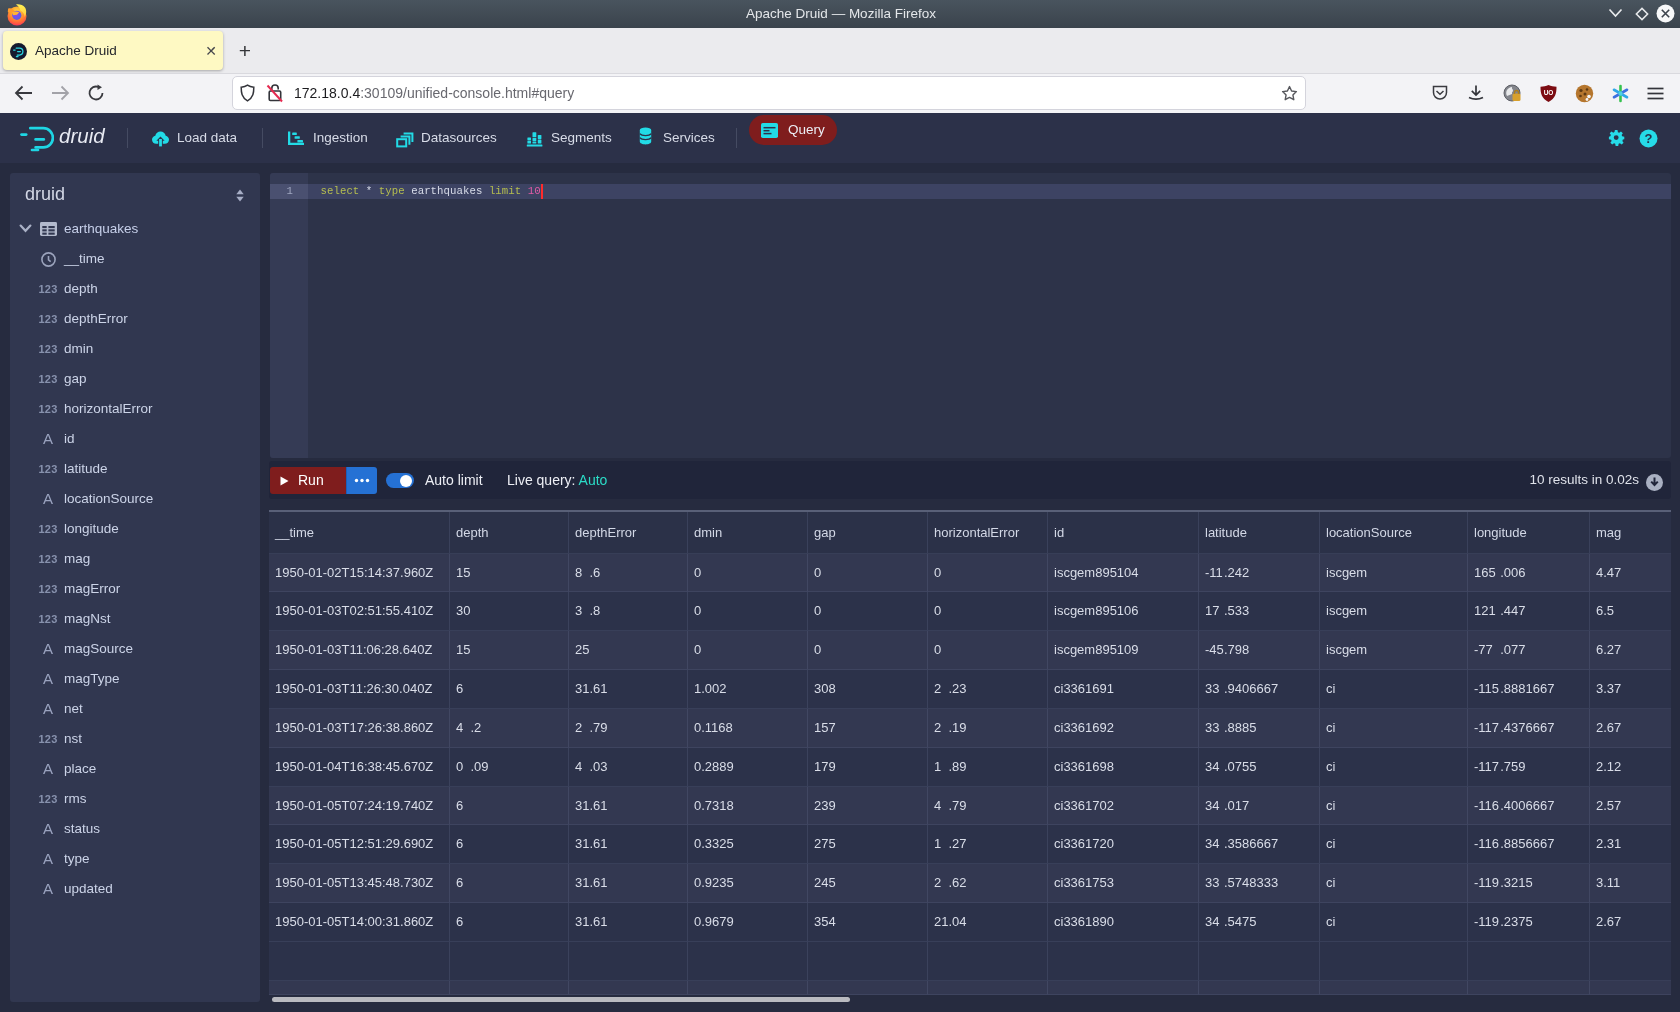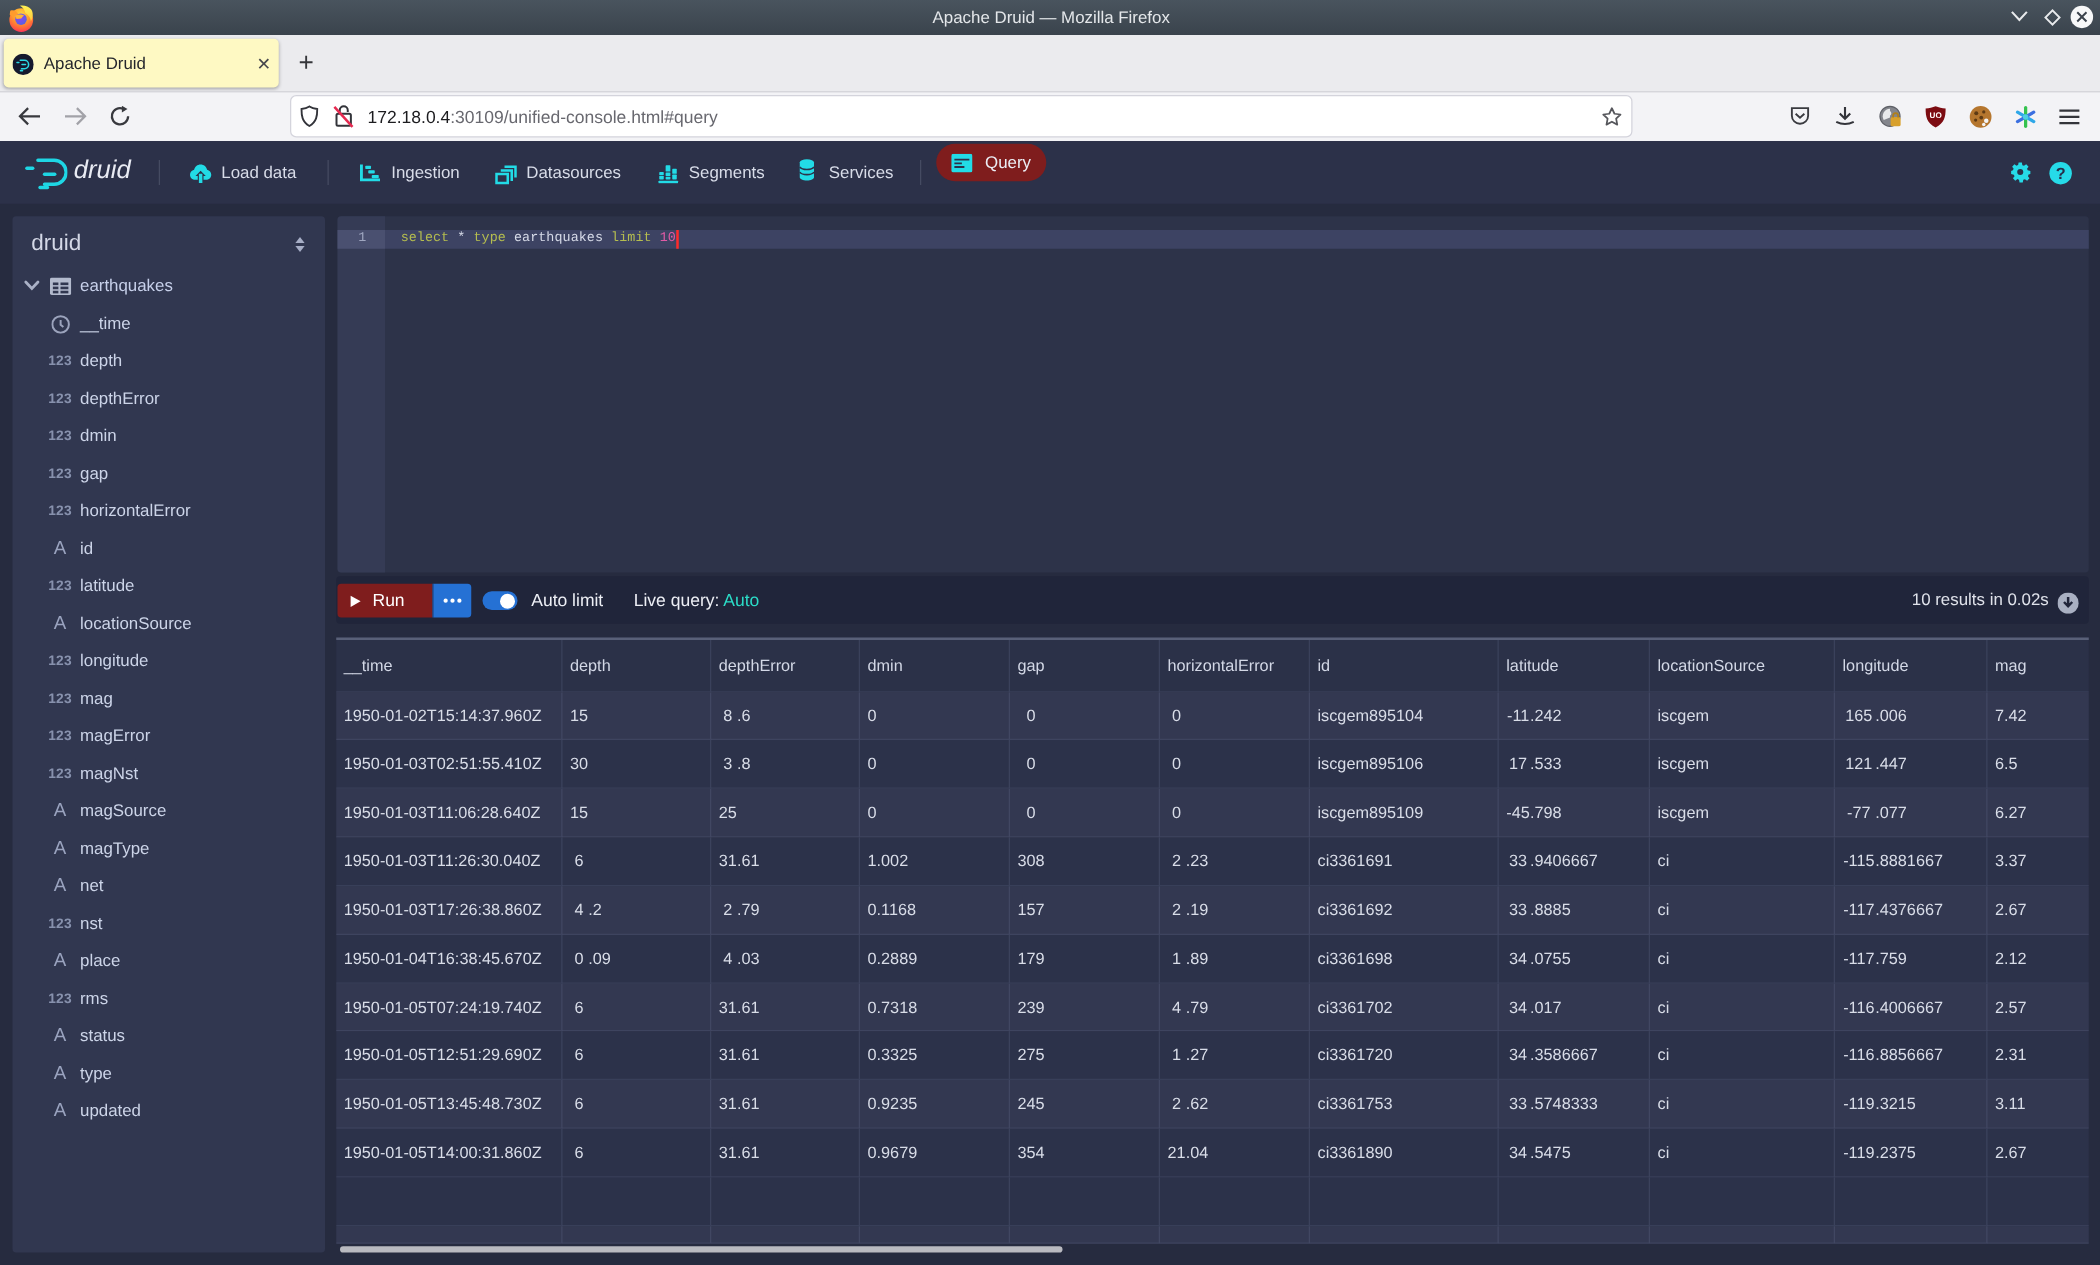--- a/index.html
+++ b/index.html
@@ -51,21 +51,21 @@
 #results{right:32px;top:0;height:38px;line-height:38px;color:#dfe2ea;font-size:13.5px}
 
 #tbl{left:269px;top:397px;width:1402px;height:486px}
 #tbl .hdr{display:flex;height:43.5px;background:#2b3148;border-top:2px solid #596078;color:#d3d8e6}
 #tbl .row{display:flex;height:38.85px;color:#d9dde8}
 #tbl .odd{background:#333851}
 #tbl .even{background:#2c324a}
 .cell{flex:none;height:100%;padding:0 0 0 6px;line-height:38.85px;font-size:13px;border-right:1px solid rgba(138,148,188,.16);border-bottom:1px solid rgba(138,148,188,.13);overflow:hidden;white-space:nowrap}
 .hdr .cell{line-height:41.5px}
 .c0{width:181px}.c1{width:119px}.c2{width:119px}.c3{width:120px}.c4{width:120px}.c5{width:120px}.c6{width:151px}.c7{width:121px}.c8{width:148px}.c9{width:122px}.c10{width:81px;border-right:none}
-.n{display:inline-block;text-align:center}
+.n{display:inline-block;text-align:left}
 .d2{width:14.5px}.d3{width:21.7px}.dlat{width:19px}.dlon{width:26.2px}
 #hscroll{left:272px;top:884px;width:578px;height:5px;background:#b9bac0;border-radius:2.5px}
 </style></head>
 <body>
 <div id="s">
 
   <div class="abs" id="titlebar"></div>
   <div class="abs" id="wtitle">Apache Druid — Mozilla Firefox</div>
 
   <div class="abs" id="tabbar"></div>
@@ -435,21 +435,21 @@
           <div class="cell c0">1950-01-02T15:14:37.960Z</div>
           <div class="cell c1"><span class="n d2">15</span></div>
           <div class="cell c2"><span class="n d2">8</span>.6</div>
           <div class="cell c3">0</div>
           <div class="cell c4"><span class="n d3">0</span></div>
           <div class="cell c5"><span class="n d2">0</span></div>
           <div class="cell c6">iscgem895104</div>
           <div class="cell c7"><span class="n dlat">-11</span>.242</div>
           <div class="cell c8">iscgem</div>
           <div class="cell c9"><span class="n dlon">165</span>.006</div>
-          <div class="cell c10">7.42</div>
+          <div class="cell c10">4.47</div>
         </div>
         <div class="row even">
           <div class="cell c0">1950-01-03T02:51:55.410Z</div>
           <div class="cell c1"><span class="n d2">30</span></div>
           <div class="cell c2"><span class="n d2">3</span>.8</div>
           <div class="cell c3">0</div>
           <div class="cell c4"><span class="n d3">0</span></div>
           <div class="cell c5"><span class="n d2">0</span></div>
           <div class="cell c6">iscgem895106</div>
           <div class="cell c7"><span class="n dlat">17</span>.533</div>

